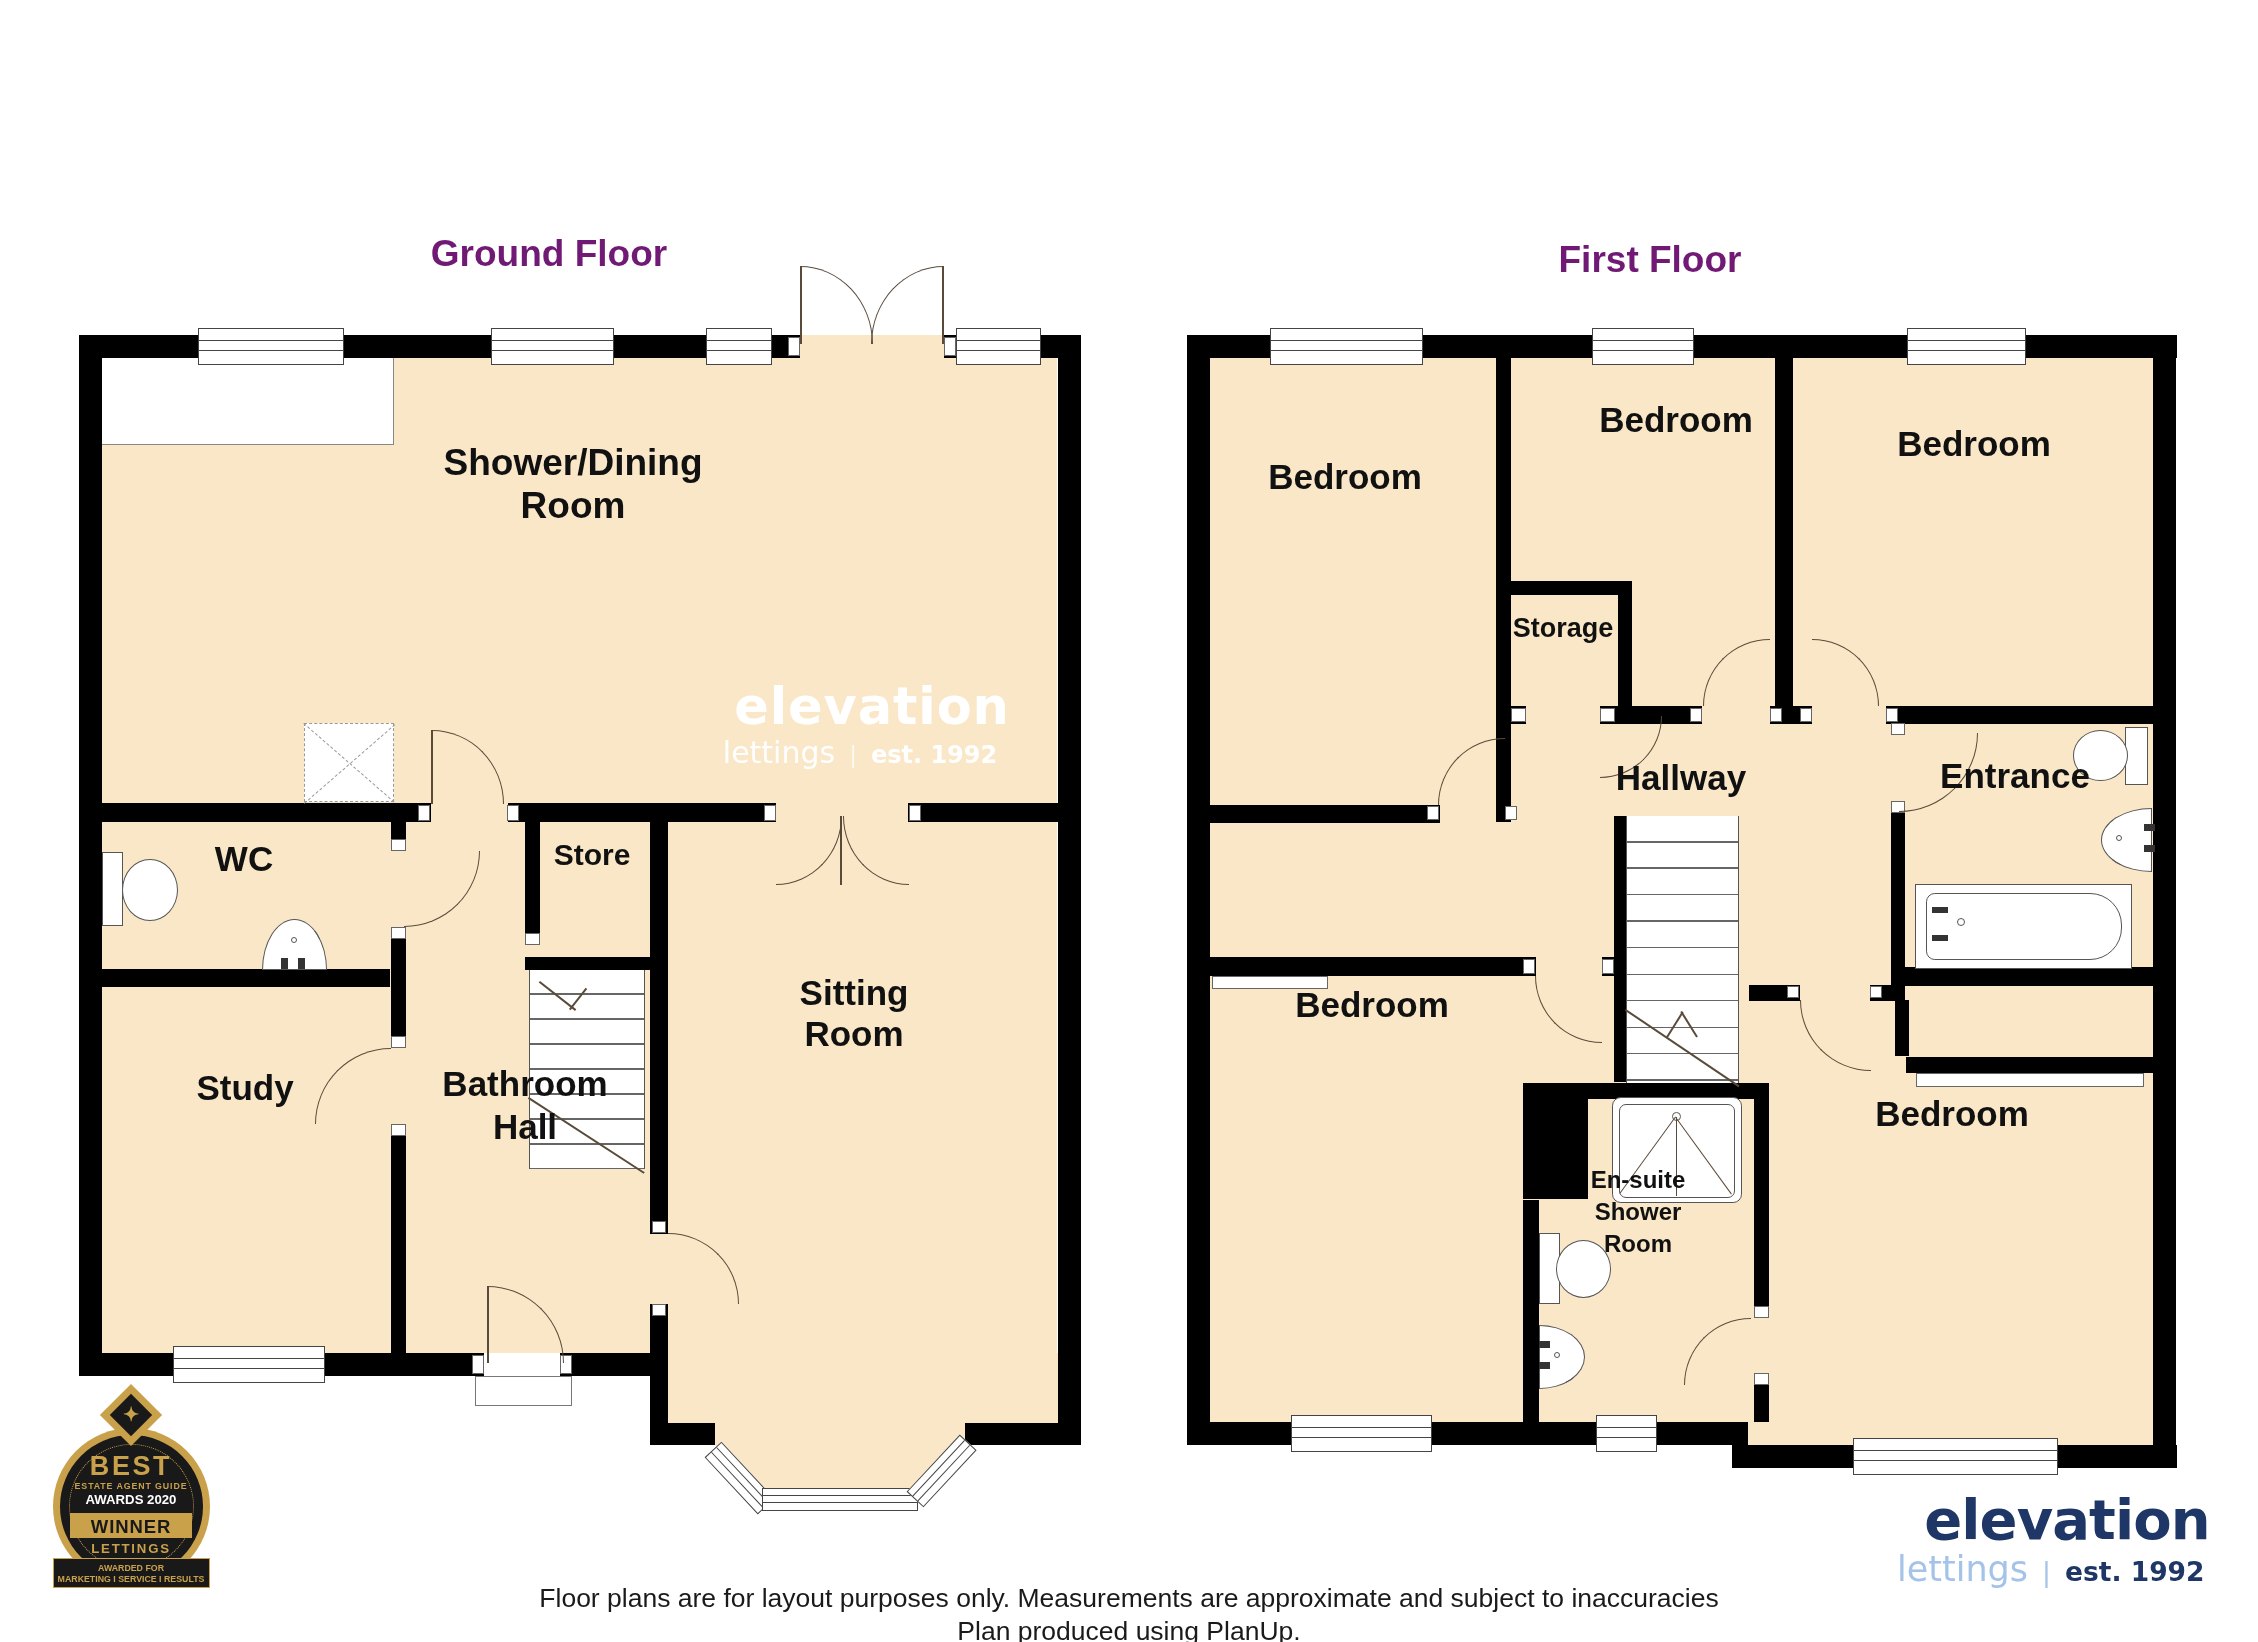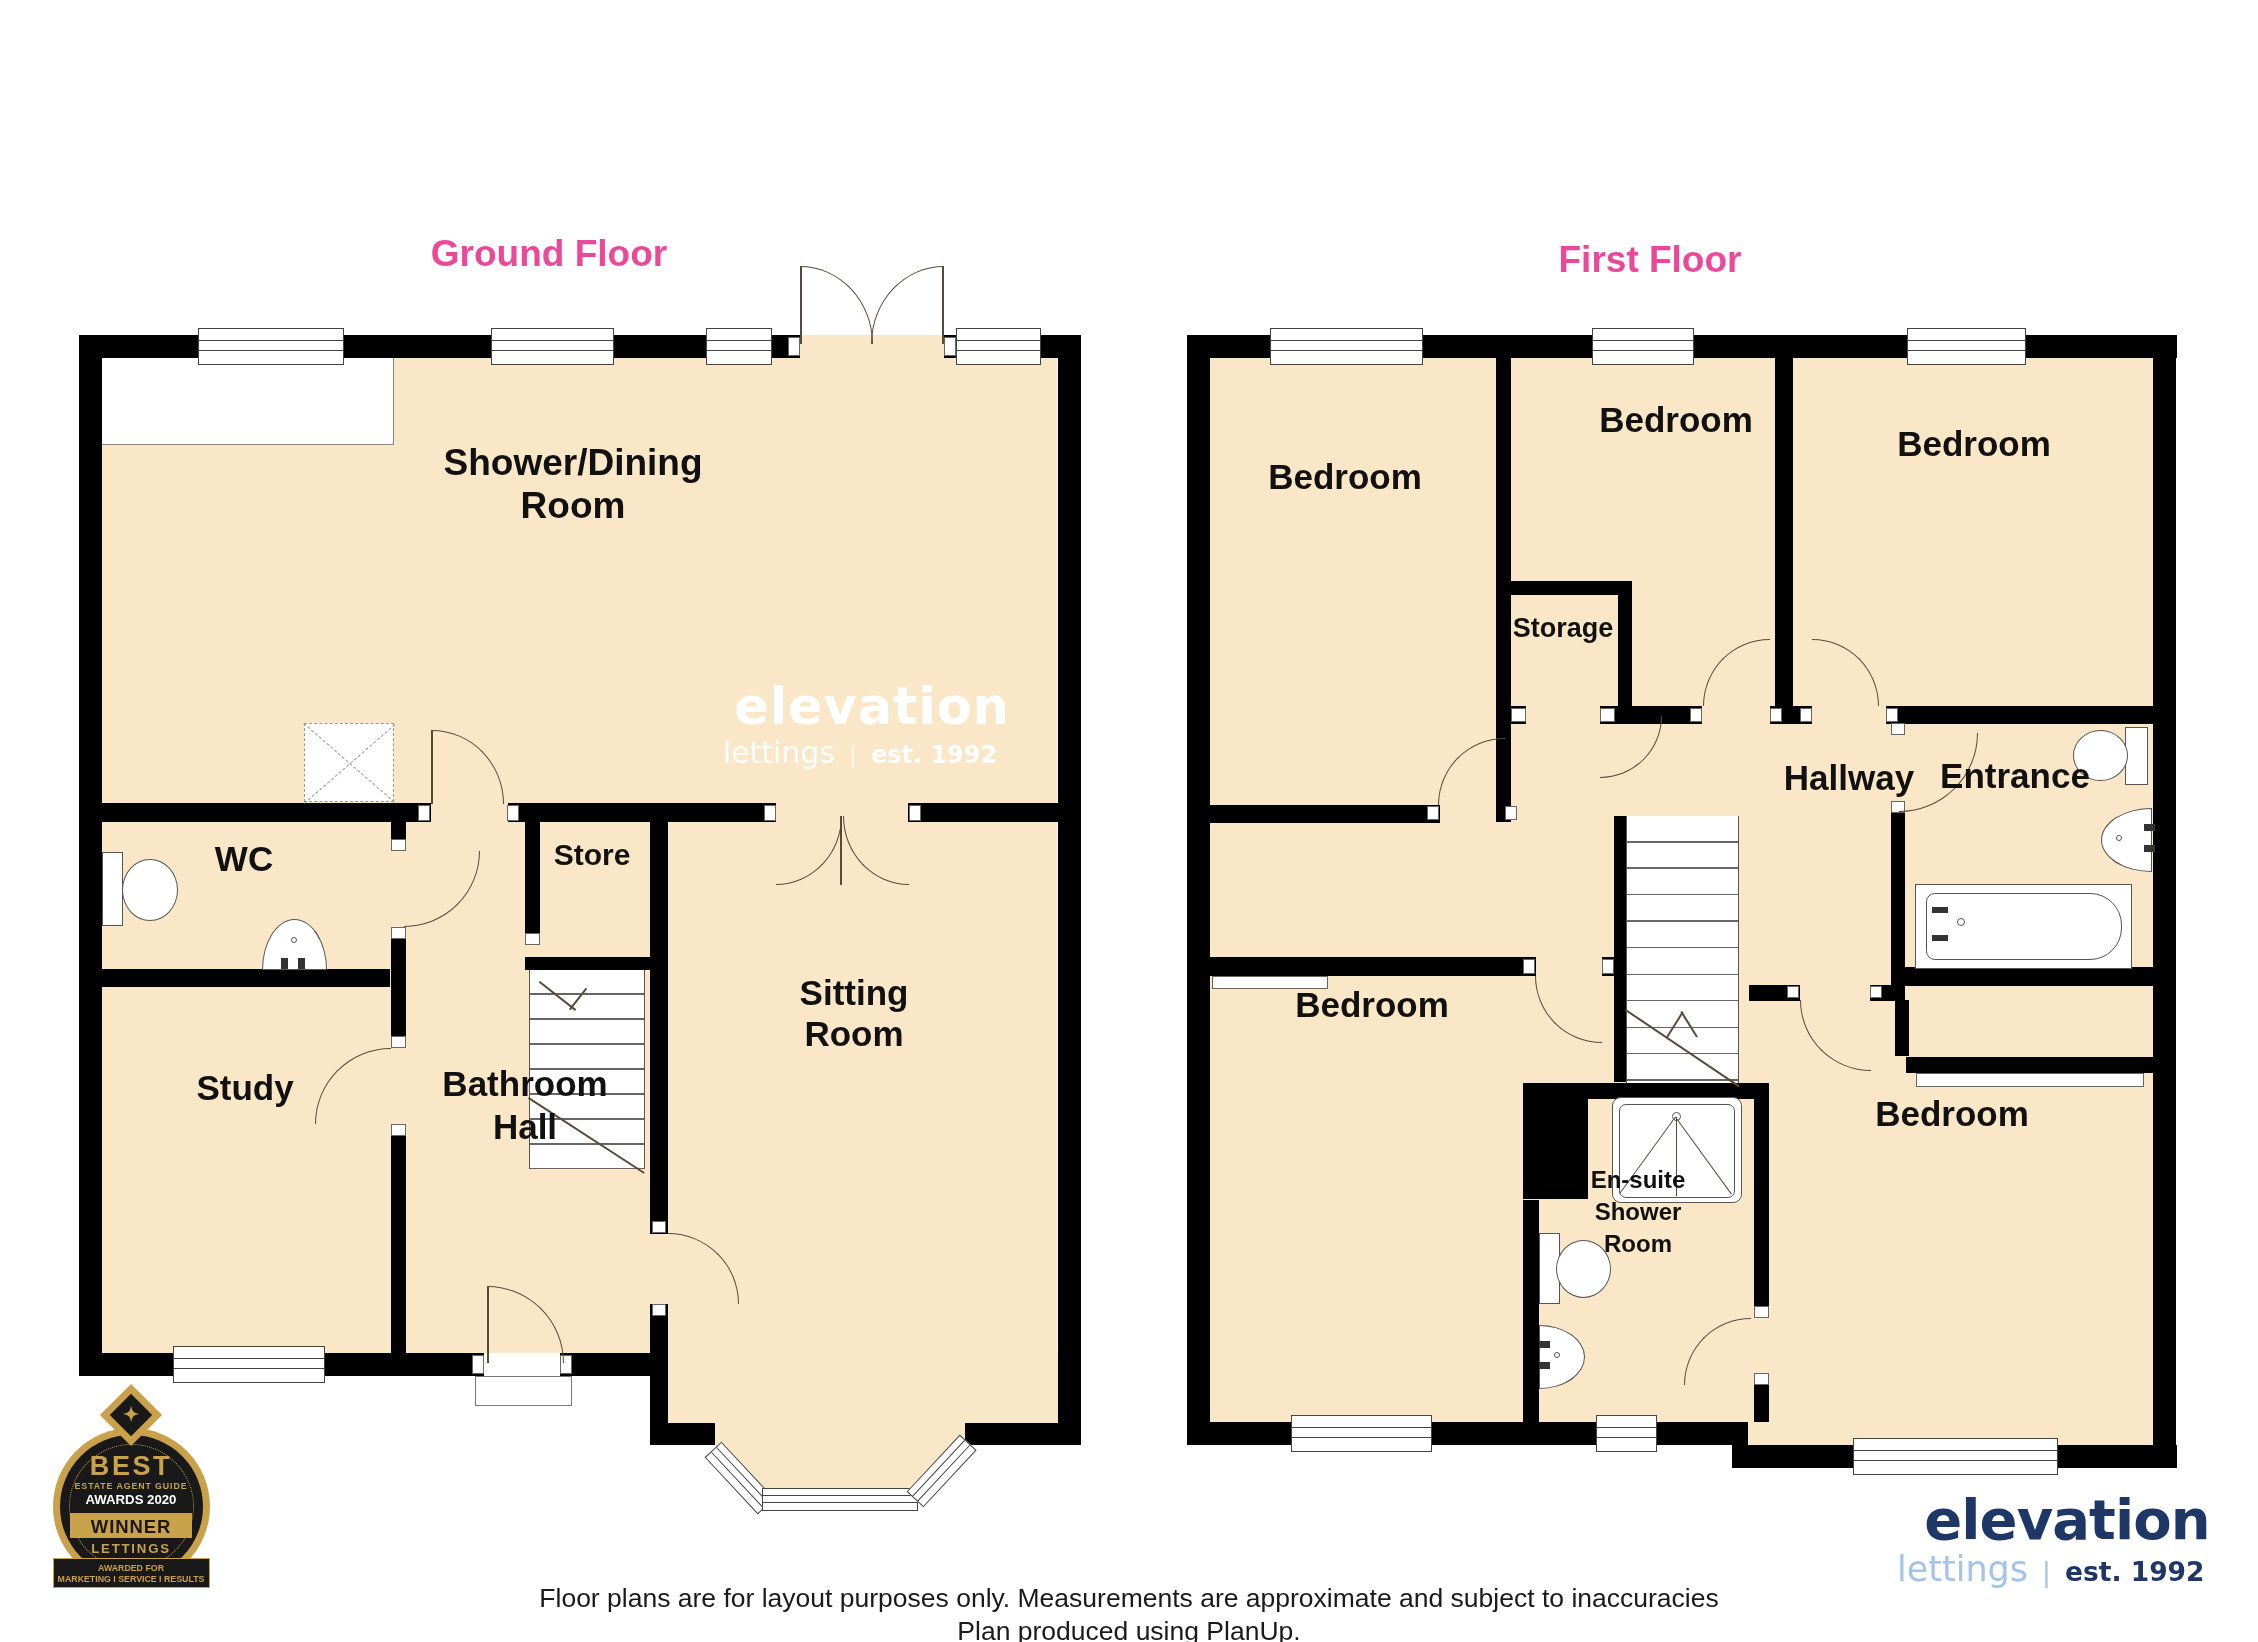--- a/index.html
+++ b/index.html
@@ -21,21 +21,21 @@
   .dln{position:absolute;border-top:1.8px dashed #999;transform-origin:0 0;height:0;}
   .dash{position:absolute;border:1.8px dashed #999;background:#fff;box-sizing:border-box;}
   .fix{position:absolute;background:#fff;border:0.9px solid #555;box-sizing:border-box;}
   .tap{position:absolute;background:#333;}
   .dot{position:absolute;background:#fff;border:0.9px solid #555;border-radius:50%;box-sizing:border-box;}
   .stairs{position:absolute;background:#fff;border-left:0.9px solid #555;border-right:0.9px solid #555;box-sizing:border-box;}
   .st28{background-image:repeating-linear-gradient(to bottom,#fff 0 23px,#666 23px 25px);}
   .st30{background-image:repeating-linear-gradient(to bottom,#fff 0 25px,#666 25px 26.5px);}
   .lbl{position:absolute;transform:translate(-50%,-50%);font-weight:bold;color:#111;
        white-space:nowrap;text-align:center;line-height:1;}
-  .ttl{position:absolute;transform:translate(-50%,-50%);font-weight:bold;color:#ec4899;
+  .ttl{position:absolute;transform:translate(-50%,-50%);font-weight:bold;color:#701a75;
        white-space:nowrap;font-size:37px;}
   .wm{position:absolute;transform:translate(-50%,-50%);color:#fff;white-space:nowrap;
       font-family:"DejaVu Sans",sans-serif;}
   .foot{position:absolute;left:0;width:2258px;text-align:center;color:#1a1a1a;font-size:26.5px;}
   
   #badge{position:absolute;left:51px;top:1389px;width:161px;height:201px;}
   #badge *{position:absolute;box-sizing:border-box;}
   .gold{background:var(--gold,#C9A14B);}
   .btxt{color:var(--gold,#C9A14B);font-weight:bold;white-space:nowrap;transform:translateX(-50%);left:80px;text-align:center;}
   
@@ -247,21 +247,21 @@
   <div class="tap" style="left:1539px;top:1341px;width:10.6px;height:7px;"></div>
   <div class="tap" style="left:1539px;top:1362px;width:10.6px;height:7px;"></div>
   <div class="dot" style="left:1554px;top:1352px;width:6.2px;height:6.2px;"></div>
 
   <div class="lbl" style="left:1345px;top:476px;font-size:35px;">Bedroom</div>
   <div class="lbl" style="left:1676px;top:419px;font-size:35px;">Bedroom</div>
   <div class="lbl" style="left:1974px;top:443px;font-size:35px;">Bedroom</div>
   <div class="lbl" style="left:1372px;top:1004px;font-size:35px;">Bedroom</div>
   <div class="lbl" style="left:1952px;top:1113px;font-size:35px;">Bedroom</div>
   <div class="lbl" style="left:1563px;top:628px;font-size:27px;">Storage</div>
-  <div class="lbl" style="left:1849px;top:777px;font-size:35px;">Hallway</div>
+  <div class="lbl" style="left:1681px;top:777px;font-size:35px;">Hallway</div>
   <div class="lbl" style="left:2015px;top:775px;font-size:35px;">Entrance</div>
   <div class="lbl" style="left:1638px;top:1180px;font-size:24px;">En-suite</div>
   <div class="lbl" style="left:1638px;top:1212px;font-size:24px;">Shower</div>
   <div class="lbl" style="left:1638px;top:1244px;font-size:24px;">Room</div>
 
   <div id="badge">
     <div class="gold" style="left:1.8px;top:39px;width:157px;height:157px;border-radius:50%;"></div>
     <div style="left:8.8px;top:46px;width:143px;height:143px;border-radius:50%;background:var(--badgeDark,#191919);"></div>
     <div style="left:17.6px;top:55px;width:125px;height:125px;border-radius:50%;border:1.8px dotted var(--gold,#C9A14B);"></div>
     <div class="gold" style="left:58px;top:3.5px;width:44px;height:44px;transform:rotate(45deg);"></div>

